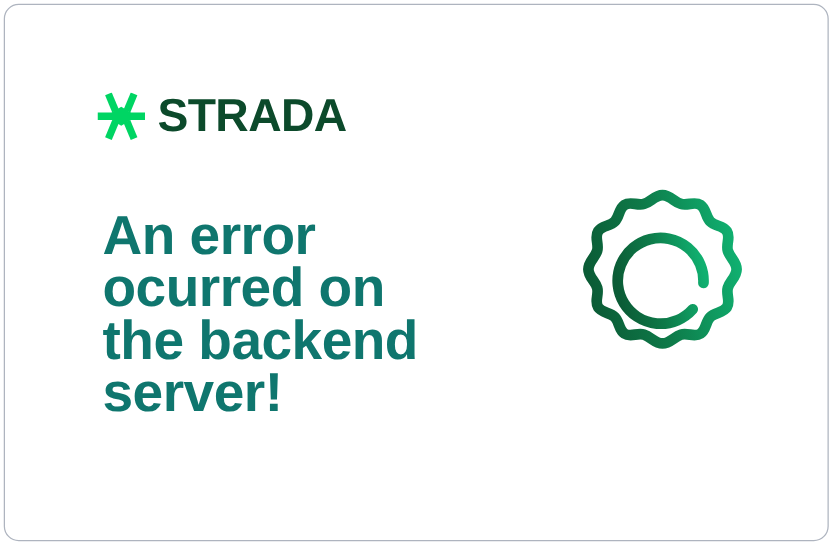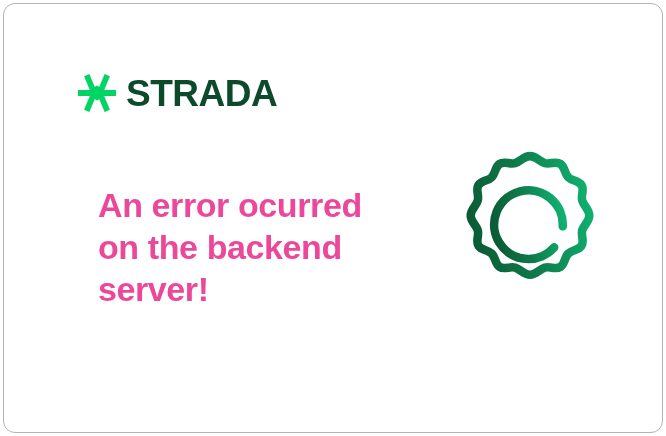--- a/index.html
+++ b/index.html
@@ -24,21 +24,21 @@
     border-radius: 12px;
     overflow: hidden;
   }
 
   
   .brand {
     position: absolute;
     left: 74px;
     top: 70px;
     display: flex;
-    align-items: center;
+    align-items: flex-start;
     gap: 10px;
   }
   .brand-mark {
     width: 38px;
     height: 38px;
     display: block;
     flex: 0 0 auto;
   }
   .brand-word {
     font-size: 37px;
@@ -49,26 +49,26 @@
     white-space: nowrap;
     font-family: "Liberation Sans", sans-serif;
   }
 
   
   .message {
     position: absolute;
     left: 78px;
     top: 164px;
     width: 290px;
-    margin: 16px;
-    font-size: 34px;
+    margin: 0;
+    font-size: 44px;
     font-weight: 600;
     line-height: 42px;
     letter-spacing: -0.4px;
-    color: #ec4899;
+    color: #0f766e;
     font-family: "Liberation Sans", sans-serif;
   }
 
   
   .gear-art {
     position: absolute;
     left: 448px;
     top: 142px;
     width: 156px;
     height: 156px;

